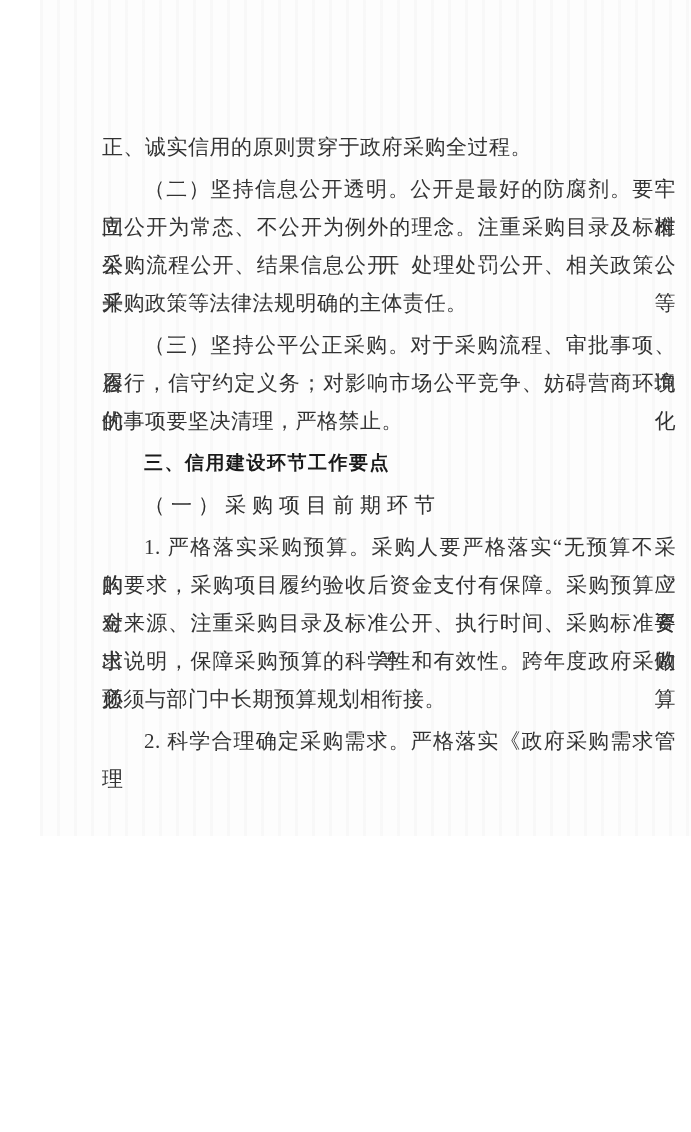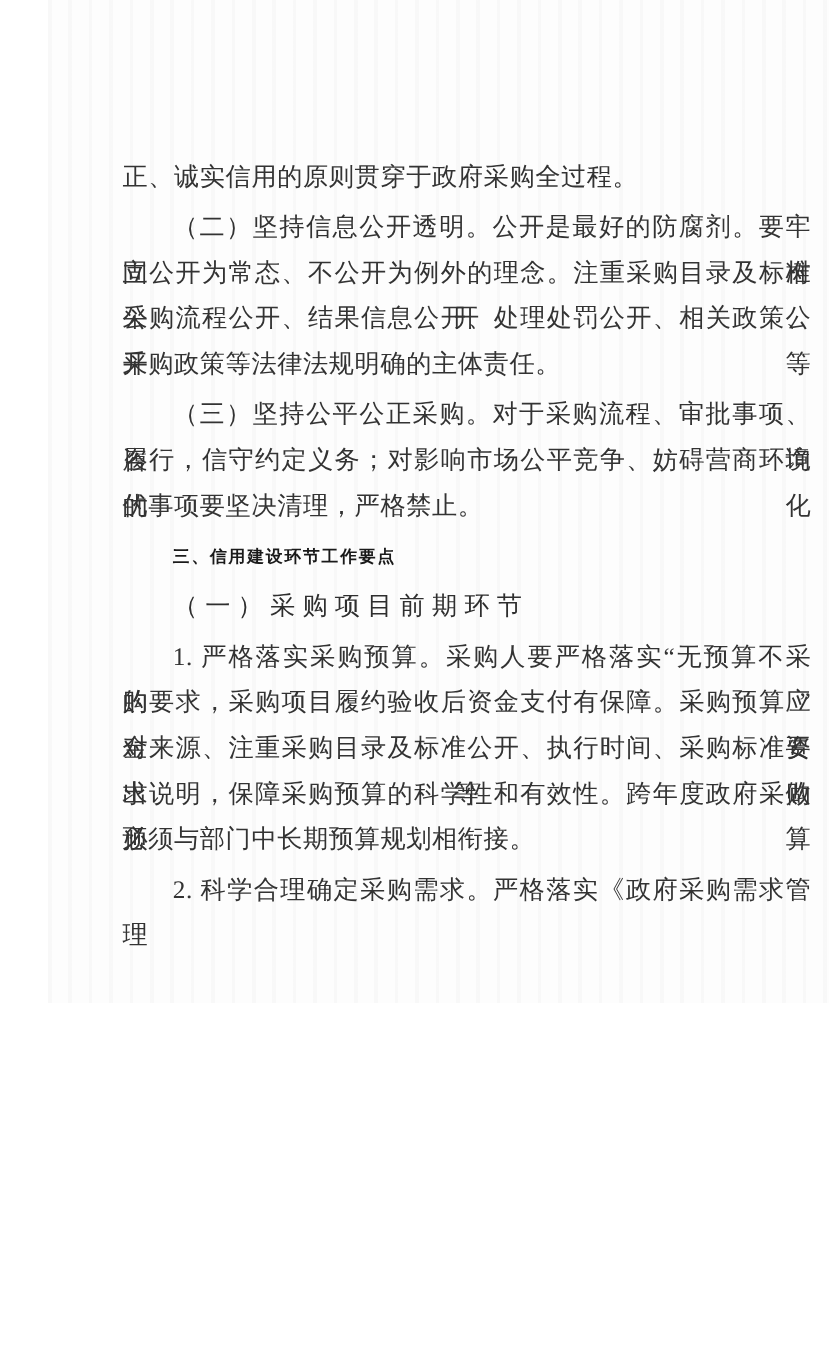--- a/index.html
+++ b/index.html
@@ -41,21 +41,21 @@
     overflow: visible;
   }
   .line.fill {
     white-space: normal;
     text-align-last: justify;
   }
   .line.indent { text-indent: 42px; }
   .line.h-bold {
     font-family: Liberation Sans, sans-serif;
     font-weight: 700;
-    font-size: 14px;
+    font-size: 19px;
     color: #1a1a1a;
     letter-spacing: 1.5px;
     text-align: right;
     text-align-last: left;
   }
   .line.kai {
     font-size: 21px;
     color: #2e2e2e;
     letter-spacing: 6px;
     text-align: center;

